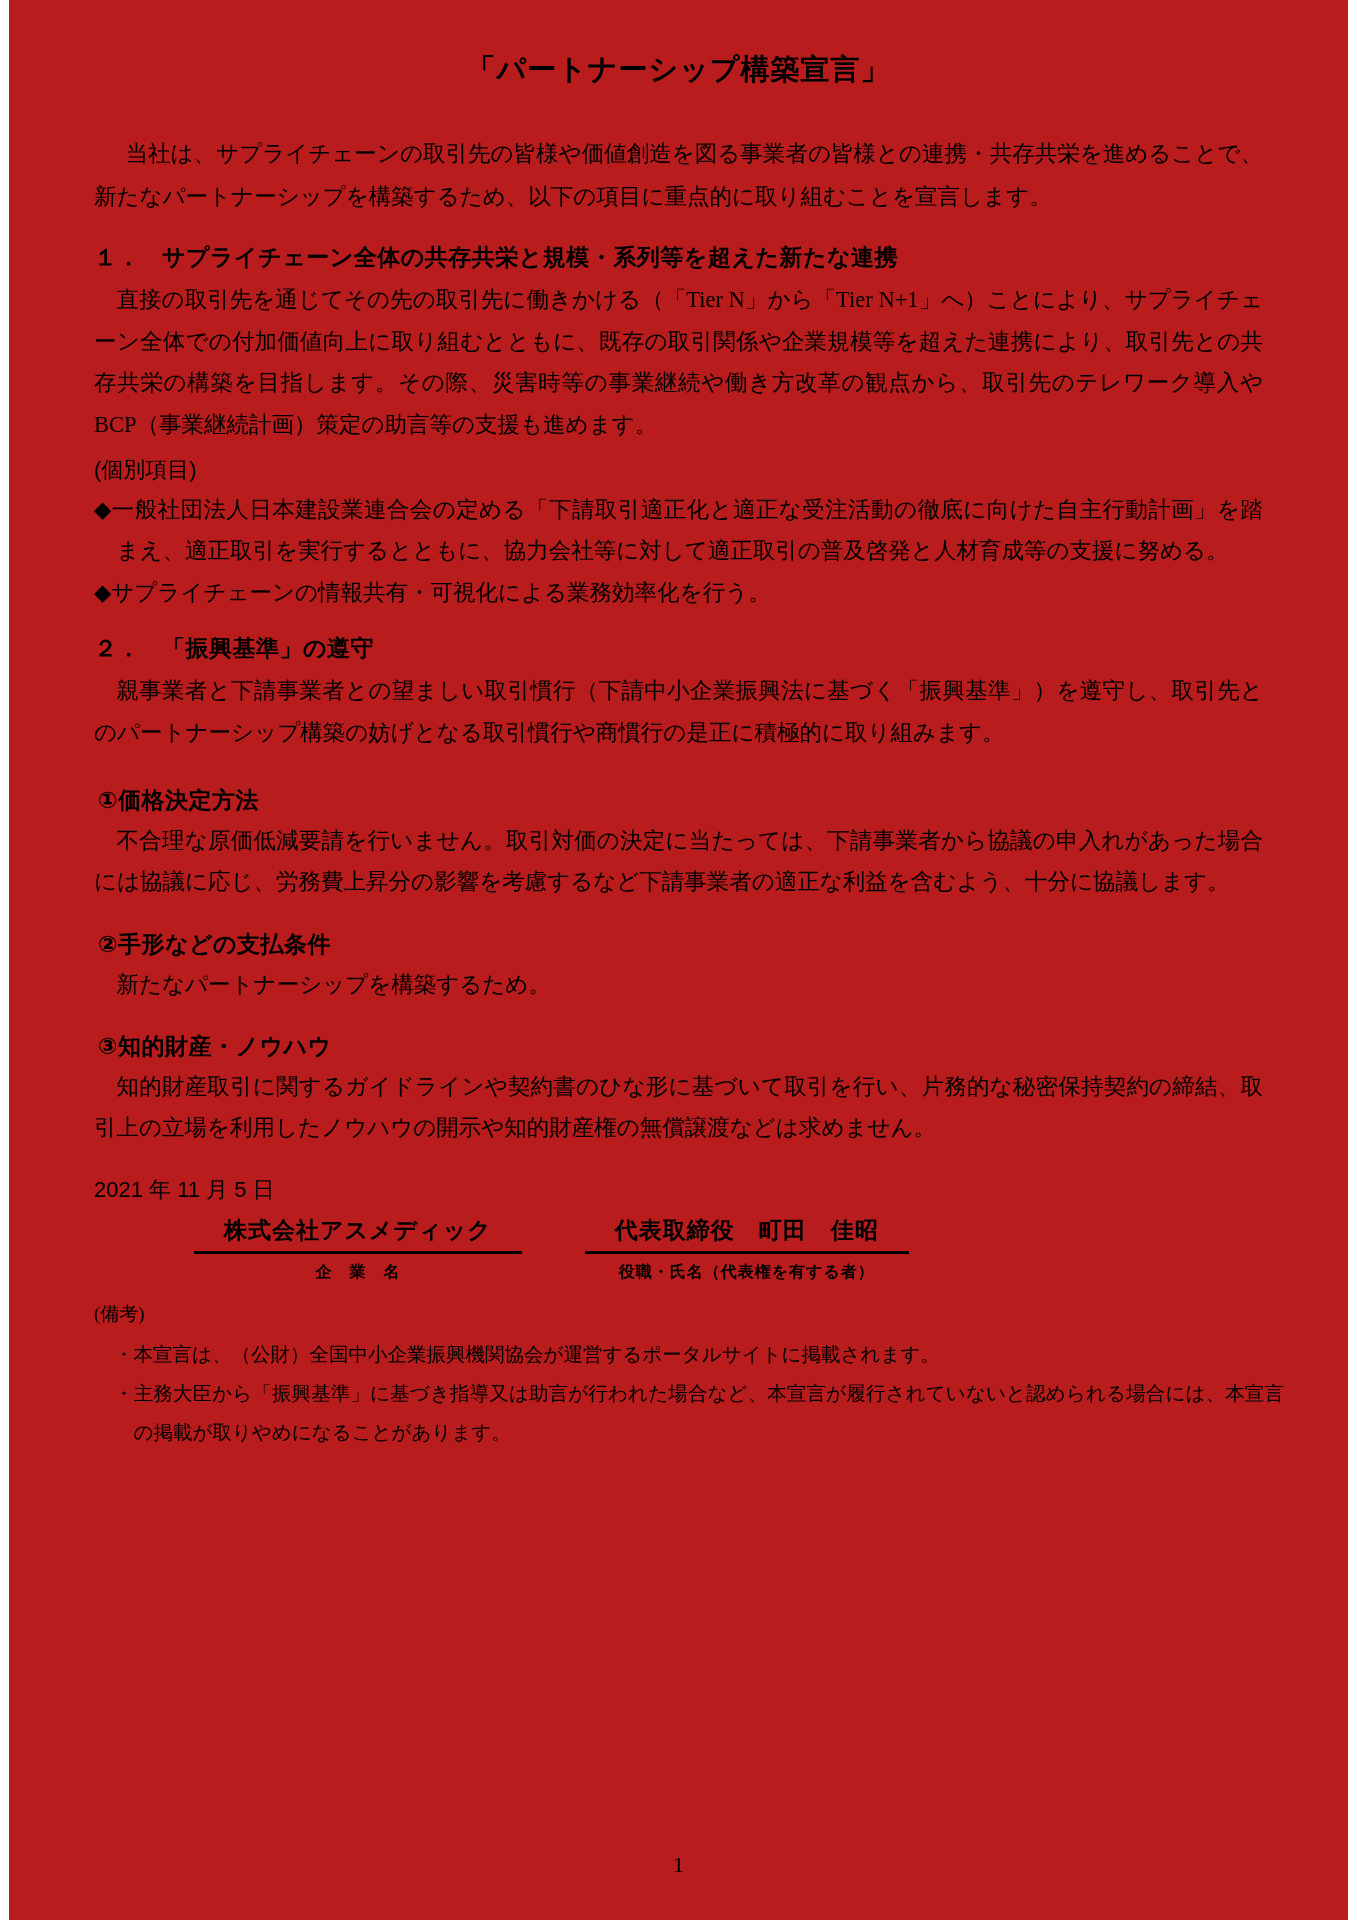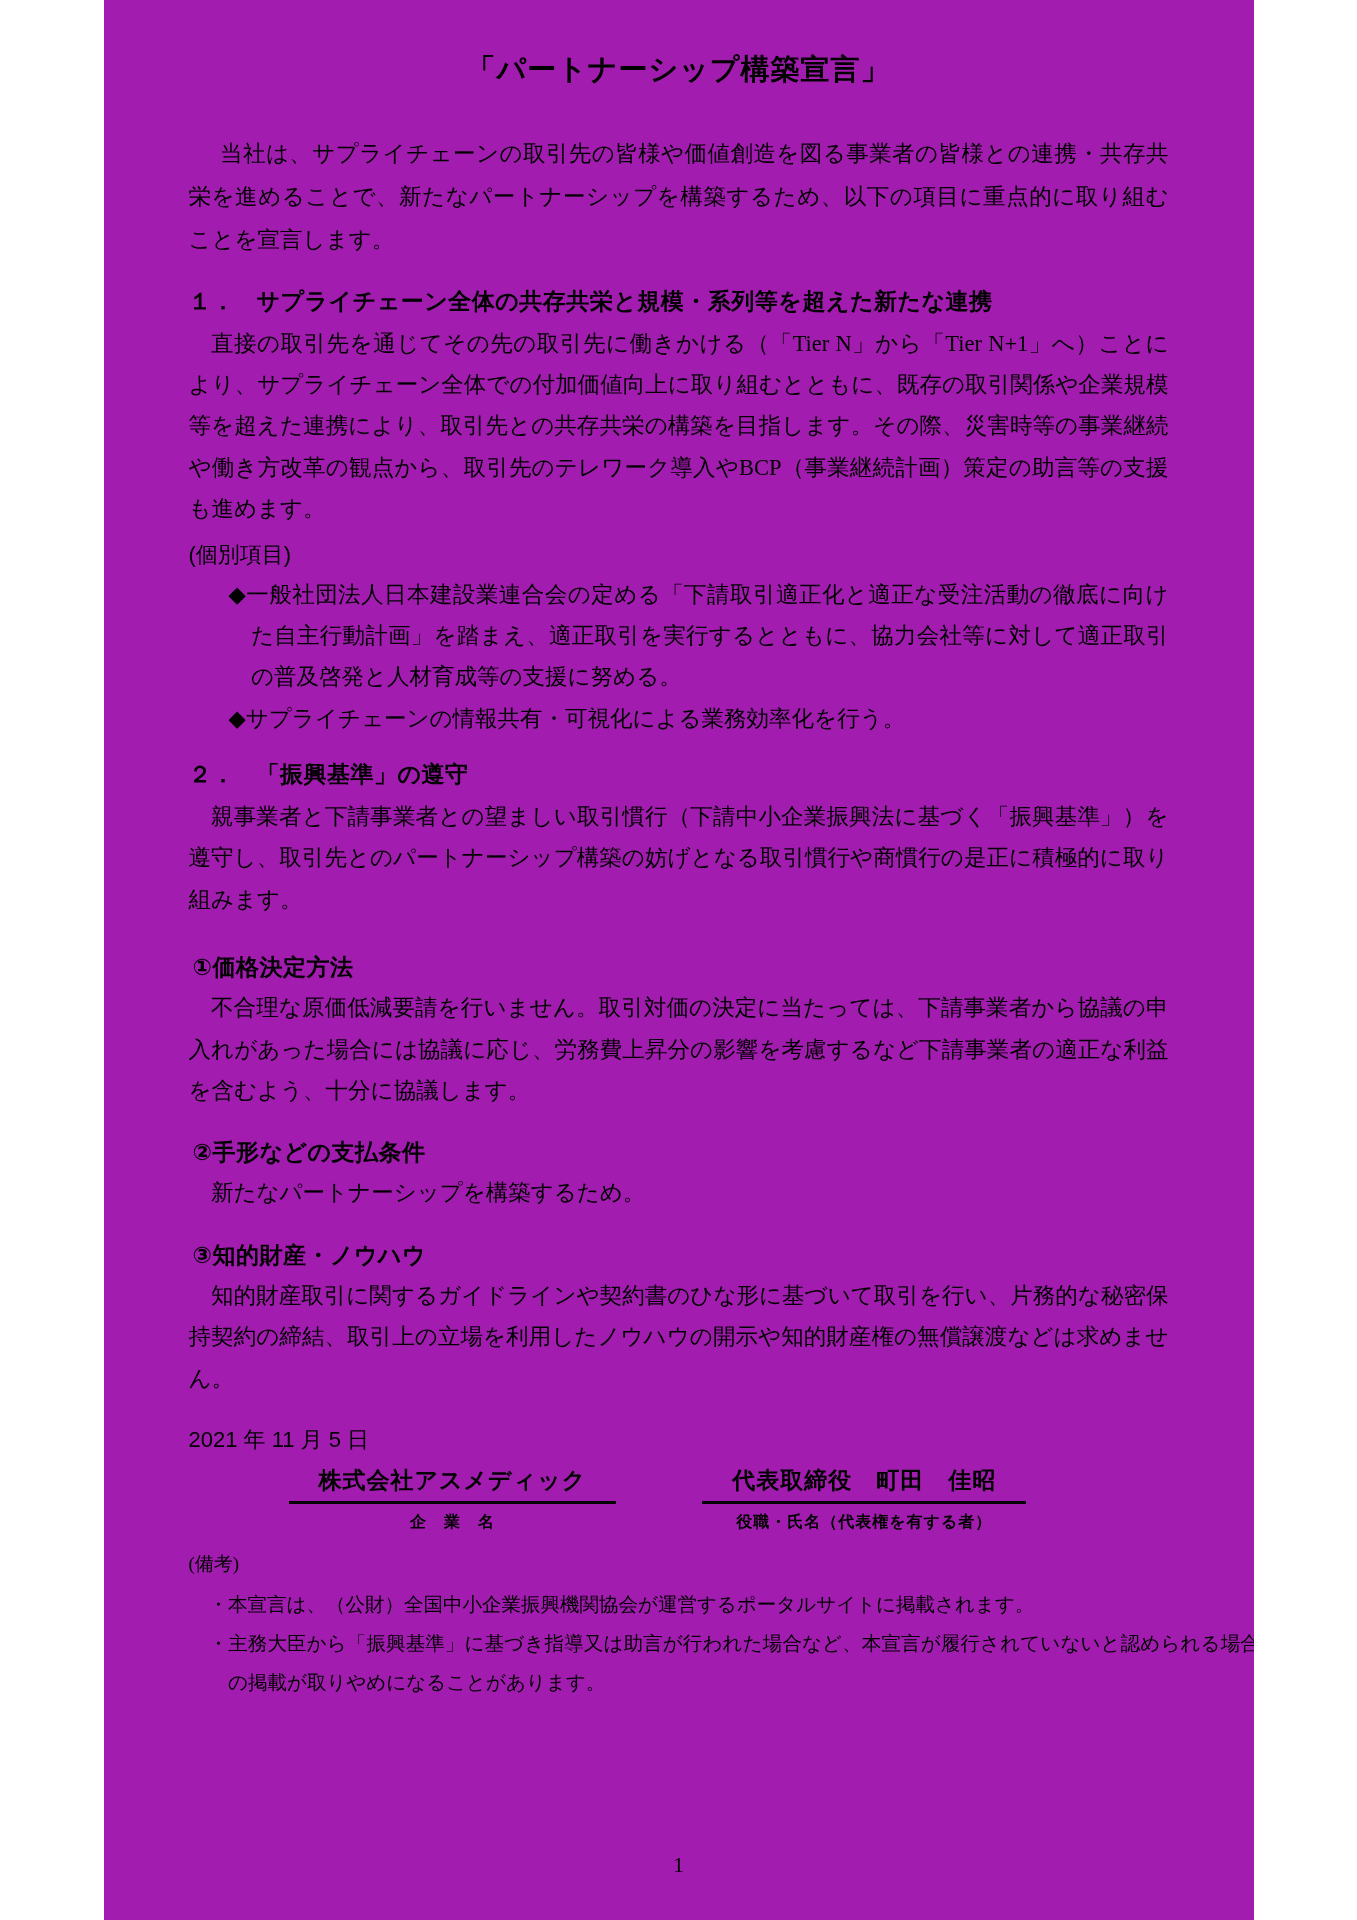--- a/index.html
+++ b/index.html
@@ -1,22 +1,22 @@
 <!DOCTYPE html>
 <html lang="ja"><head>
 <meta charset="utf-8">
 <style>
   * { margin: 0; padding: 0; box-sizing: border-box; }
   html, body { background: #ffffff; }
   .page {
     position: relative;
-    width: 1150px;
+    width: 1339px;
     height: 1920px;
     margin: 0 auto;
-    background: #a21caf;
+    background: #b91c1c;
     color: #000000;
     padding: 50px 85px 16px 85px;
     font-family: "Liberation Serif", "DejaVu Serif", serif;
     overflow: hidden;
   }
   .gothic { font-family: "Liberation Sans", "DejaVu Sans", sans-serif; }
   .mincho { font-family: "Liberation Serif", "DejaVu Serif", serif; }
 
   .doc-title {
     text-align: center;
@@ -50,21 +50,20 @@
     text-indent: 1em;
     margin-bottom: 10px;
   }
   .kobetsu {
     font-size: 22px;
     margin: 6px 0 4px 0;
   }
   .bullets {
     list-style: none;
     margin-bottom: 20px;
-    margin-left: 40px;
   }
   .bullets li {
     font-size: 22.5px;
     line-height: 1.84;
     text-align: justify;
     padding-left: 1em;
     text-indent: -1em;
   }
   .sub-block { margin-bottom: 26px; }
   .sub-head {
@@ -79,21 +78,21 @@
     text-align: justify;
     text-indent: 1em;
   }
   .spacer-lg { height: 22px; }
   .date-line {
     font-size: 22px;
     margin: 26px 0 10px 0;
   }
   .sig-row {
     display: flex;
-    gap: 86px;
+    gap: 63px;
     margin-left: 100px;
     margin-bottom: 18px;
   }
   .sig-item { text-align: center; }
   .sig-value {
     display: inline-block;
     font-size: 23px;
     font-weight: bold;
     border-bottom: 3px solid #000;
     padding: 0 30px 5px 30px;

